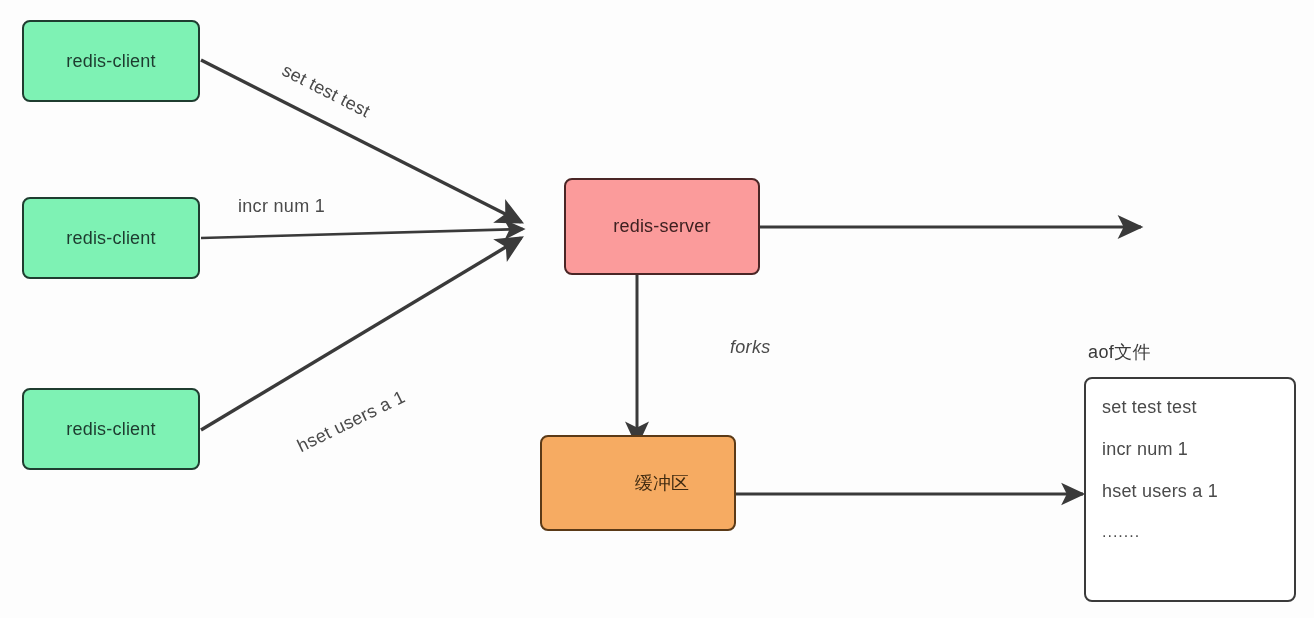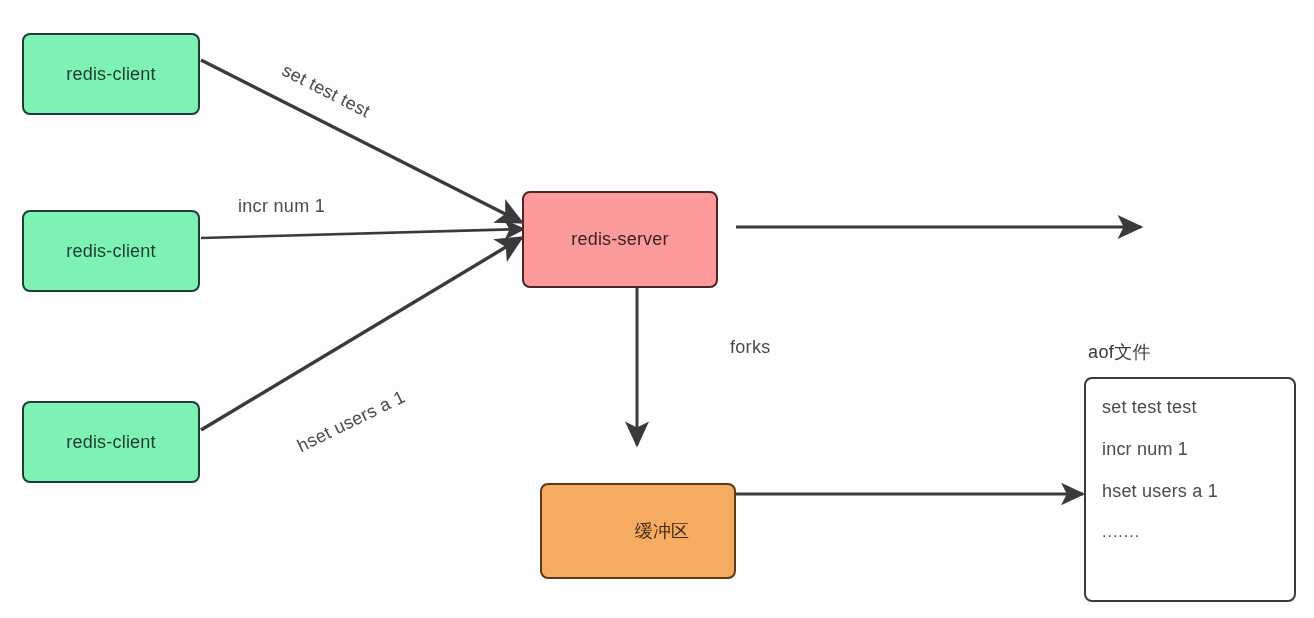--- a/index.html
+++ b/index.html
@@ -26,21 +26,20 @@
     pointer-events: none;
   }
   .node {
     position: absolute;
     box-sizing: border-box;
     display: flex;
     align-items: center;
     justify-content: center;
     text-align: right;
     letter-spacing: 0.2px;
-    margin-top: 13px;
   }
   .client-box {
     width: 178px;
     height: 82px;
     background: #7ef2b4;
     border: 2.5px solid #1f3d30;
     border-radius: 8px;
     color: #1d3b2f;
     font-size: 18px;
   }
@@ -147,39 +146,39 @@
   </div>
 
   <div class="node client-box" style="left:22px; top:197px;">
     <span>redis-client</span>
   </div>
 
   <div class="node client-box" style="left:22px; top:388px;">
     <span>redis-client</span>
   </div>
 
-  <div class="node server-box" style="left:522px; top:178px;">
+  <div class="node server-box" style="left:564px; top:178px;">
     <span>redis-server</span>
   </div>
 
-  <div class="node buffer-box" style="left:540px; top:470px;padding-left:48px;">
+  <div class="node buffer-box" style="left:540px; top:435px;padding-left:48px;">
     <span>缓冲区</span>
   </div>
 
 
   <div class="aof-title" style="left:1088px; top:340px;text-align:right;">aof文件</div>
 
   <div class="aof-box" style="left:1084px; top:377px;">
     <div class="aof-line">set test test</div>
     <div class="aof-line">incr num 1</div>
     <div class="aof-line">hset users a 1</div>
     <div class="aof-line dots">.......</div>
   </div>
 
   <div class="edge-label rot-down" style="left:288px; top:60px;">set test test</div>
 
   <div class="edge-label" style="left:238px; top:196px;">incr num 1</div>
 
   <div class="edge-label rot-up" style="left:294px; top:438px;">hset users a 1</div>
 
-  <div class="edge-label" style="left:730px; top:337px;">forks</div>
+  <div class="edge-label" style="left:730px; top:337px;font-style:italic;">forks</div>
 
 </div>
 
 </body></html>

